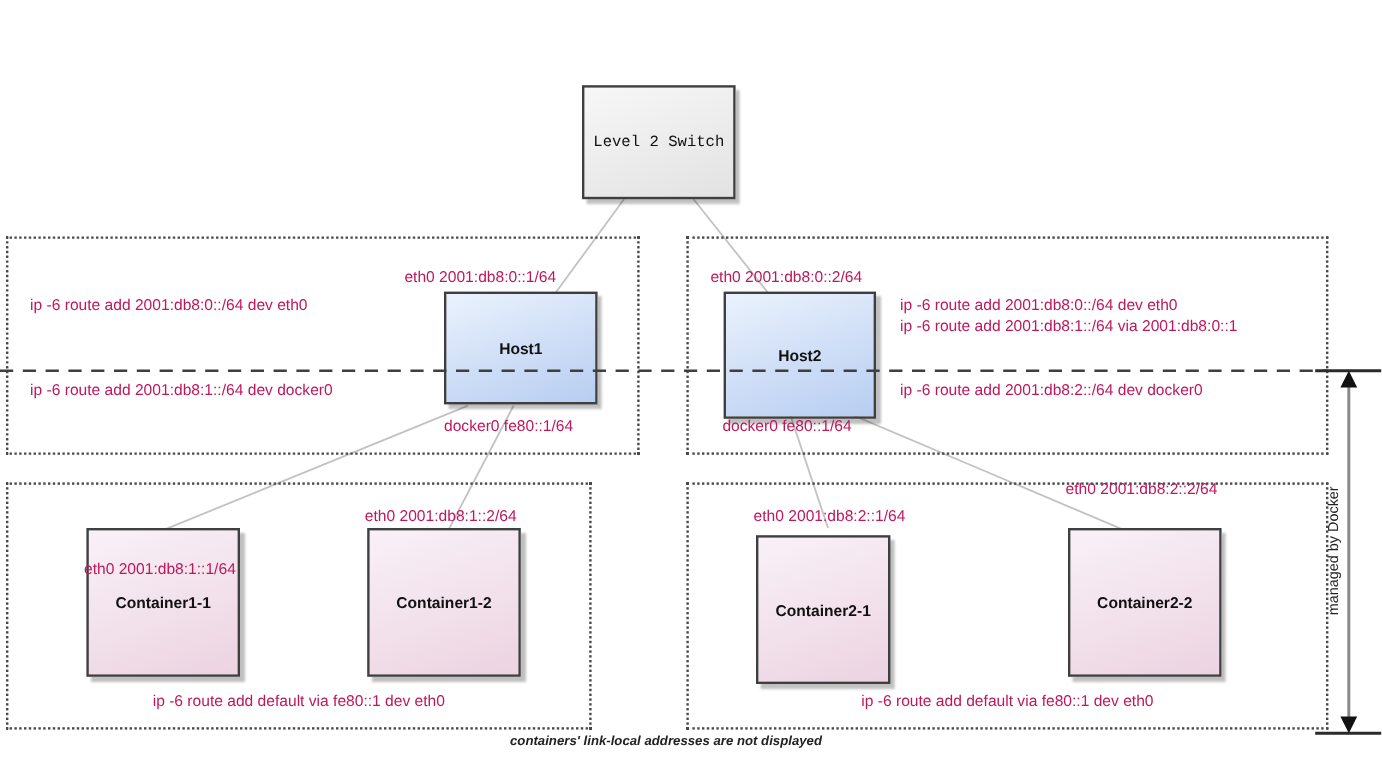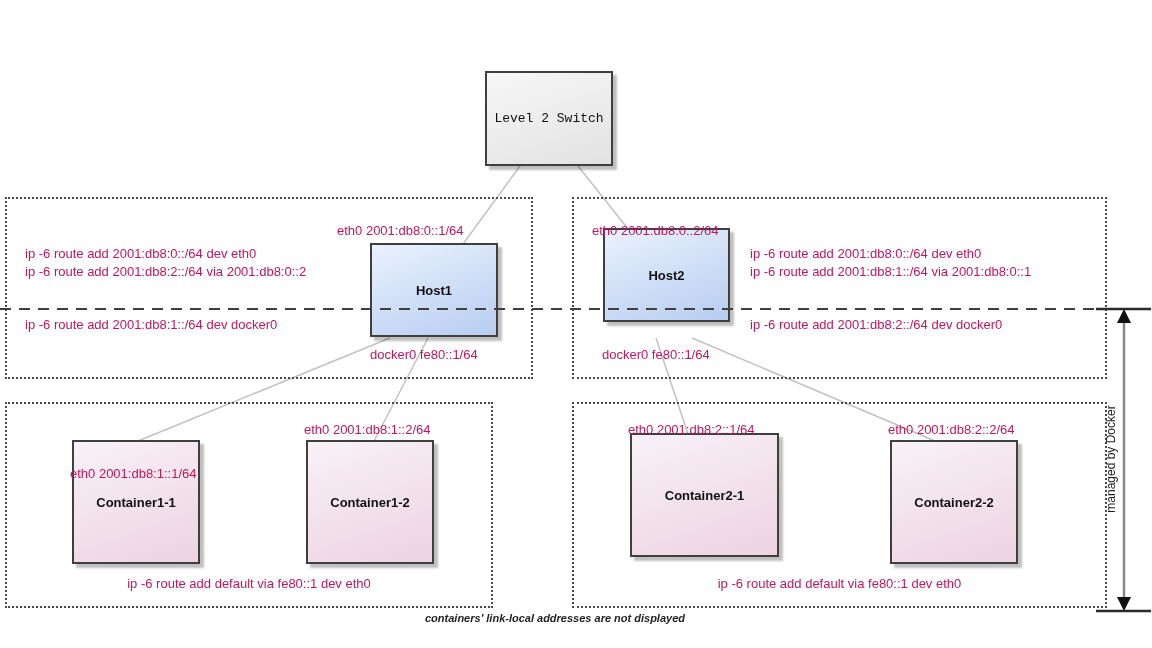--- a/index.html
+++ b/index.html
@@ -107,53 +107,52 @@
   <div class="region" style="left:572px; top:402px; width:535px; height:206px;"></div>
 
   <div class="box box-switch" style="left:485px; top:71px; width:128px; height:95px;">
     <span>Level 2 Switch</span>
   </div>
 
   <div class="box box-host" style="left:370px; top:243px; width:128px; height:94px;">
     <span>Host1</span>
   </div>
 
-  <div class="box box-host" style="left:603px; top:228px; width:127px; height:94px;">
+  <div class="box box-host" style="left:603px; top:243px; width:127px; height:106px;">
     <span>Host2</span>
   </div>
 
   <div class="box box-container" style="left:72px; top:440px; width:128px; height:124px;">
     <span>Container1-1</span>
   </div>
 
   <div class="box box-container" style="left:306px; top:440px; width:128px; height:124px;">
     <span>Container1-2</span>
   </div>
 
-  <div class="box box-container" style="left:630px; top:433px; width:149px; height:124px;">
+  <div class="box box-container" style="left:630px; top:446px; width:112px; height:124px;">
     <span>Container2-1</span>
   </div>
 
   <div class="box box-container" style="left:890px; top:440px; width:128px; height:124px;">
     <span>Container2-2</span>
   </div>
 
   <div class="lbl" style="left:337px; top:223px;">eth0 2001:db8:0::1/64</div>
   <div class="lbl" style="left:592px; top:223px;">eth0 2001:db8:0::2/64</div>
   <div class="lbl" style="left:370px; top:347px;">docker0 fe80::1/64</div>
   <div class="lbl" style="left:602px; top:347px;">docker0 fe80::1/64</div>
 
   <div class="lbl" style="left:70px; top:422px;margin-top:44px;">eth0 2001:db8:1::1/64</div>
   <div class="lbl" style="left:304px; top:422px;">eth0 2001:db8:1::2/64</div>
   <div class="lbl" style="left:628px; top:422px;">eth0 2001:db8:2::1/64</div>
-  <div class="lbl" style="left:888px; top:422px;">eth0 2001:db8:2::2/64</div>
+  <div class="lbl" style="left:888px; top:400px;">eth0 2001:db8:2::2/64</div>
 
   <div class="lbl routes" style="left:25px; top:245px;">
     <div>ip -6 route add 2001:db8:0::/64 dev eth0</div>
-    <div>ip -6 route add 2001:db8:2::/64 via 2001:db8:0::2</div>
   </div>
   <div class="lbl routes" style="left:25px; top:316px;">
     <div>ip -6 route add 2001:db8:1::/64 dev docker0</div>
   </div>
 
   <div class="lbl routes" style="left:750px; top:245px;">
     <div>ip -6 route add 2001:db8:0::/64 dev eth0</div>
     <div>ip -6 route add 2001:db8:1::/64 via 2001:db8:0::1</div>
   </div>
   <div class="lbl routes" style="left:750px; top:316px;">

